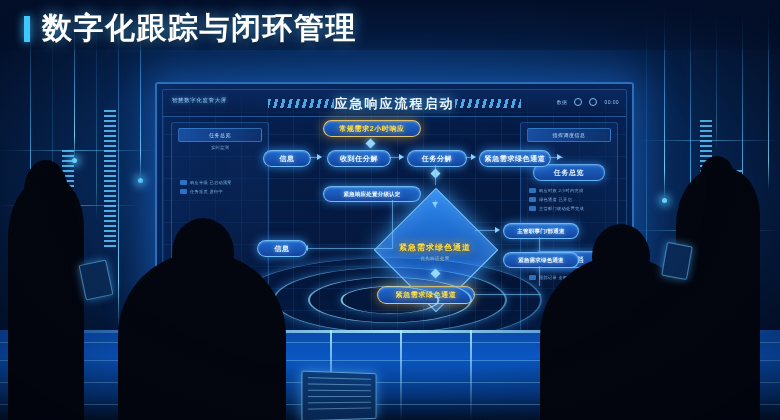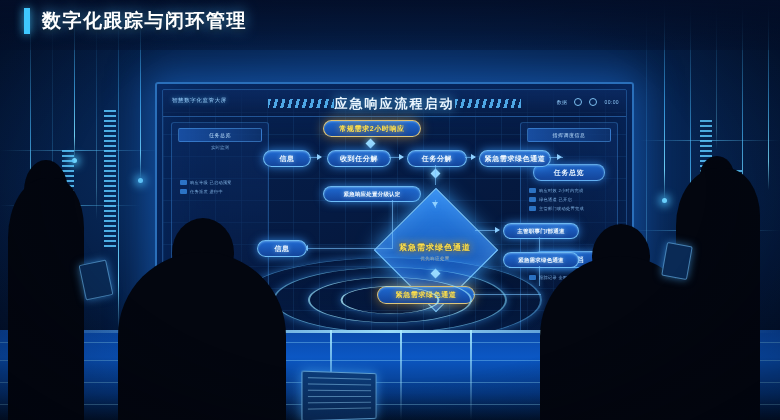--- a/index.html
+++ b/index.html
@@ -19,21 +19,21 @@
     box-shadow:0 0 8px 3px rgba(80,200,255,.85);}
   .bars{position:absolute;width:12px;
     background:repeating-linear-gradient(to bottom,rgba(90,200,255,.85) 0 2px,rgba(90,200,255,0) 2px 5px);}
   .hglow{position:absolute;height:1px;background:linear-gradient(to right,rgba(60,170,255,0),rgba(90,200,255,.55),rgba(60,170,255,0));}
 
   
   .topbar{position:absolute;left:0;top:0;width:780px;height:50px;
     background:linear-gradient(to bottom,rgba(3,14,40,.92),rgba(3,14,40,.35));}
   .title-wrap{position:absolute;left:24px;top:8px;display:flex;align-items:center;gap:12px;}
   .title-bar{width:6px;height:26px;background:#3fc8ff;box-shadow:0 0 10px rgba(70,200,255,.9);}
-  .title-text{color:#ffffff;font-size:19px;font-weight:bold;letter-spacing:1.5px;
+  .title-text{color:#ffffff;font-size:30px;font-weight:bold;letter-spacing:1.5px;
     text-shadow:0 0 14px rgba(90,190,255,.75),0 2px 4px rgba(0,0,0,.8);}
 
   
   .screen{position:absolute;left:155px;top:82px;width:475px;height:262px;
     background:linear-gradient(160deg,#07214f 0%,#051a42 45%,#04132f 100%);
     border:2px solid #2a6fba;border-radius:3px;
     box-shadow:0 0 38px 8px rgba(30,110,210,.55),inset 0 0 60px rgba(10,60,140,.55);}
   .screen-inner{position:absolute;inset:5px;border:1px solid rgba(70,150,230,.35);border-radius:2px;overflow:hidden;}
   .scr-grid{position:absolute;inset:0;opacity:.22;
     background-image:linear-gradient(rgba(70,160,240,.45) 1px,transparent 1px),

